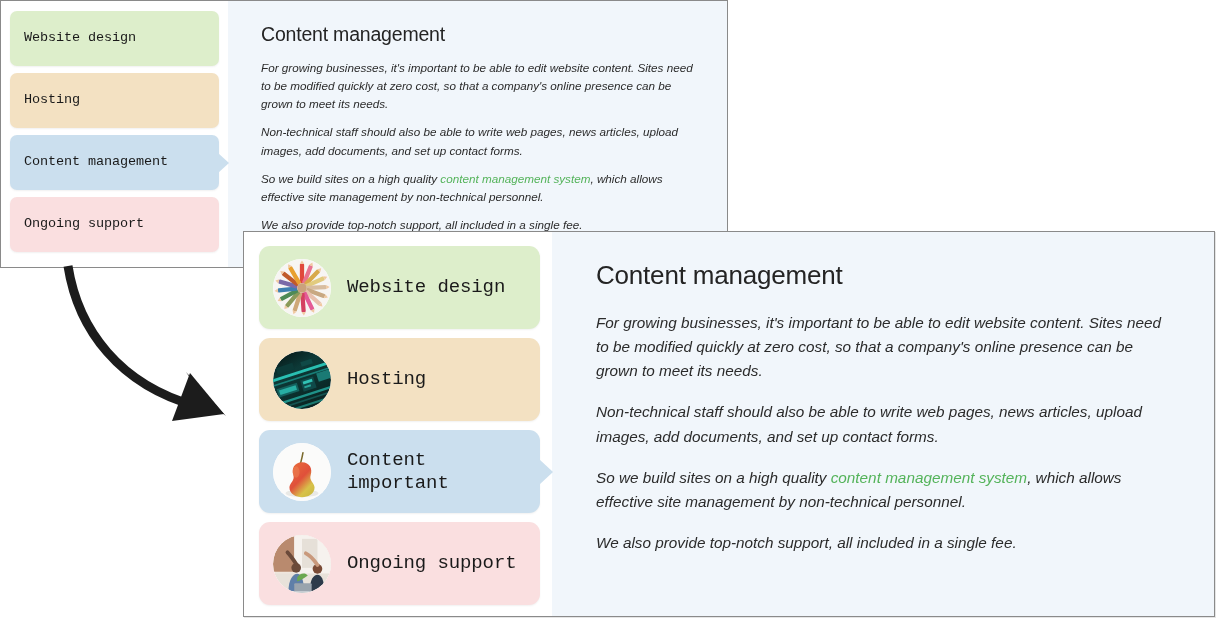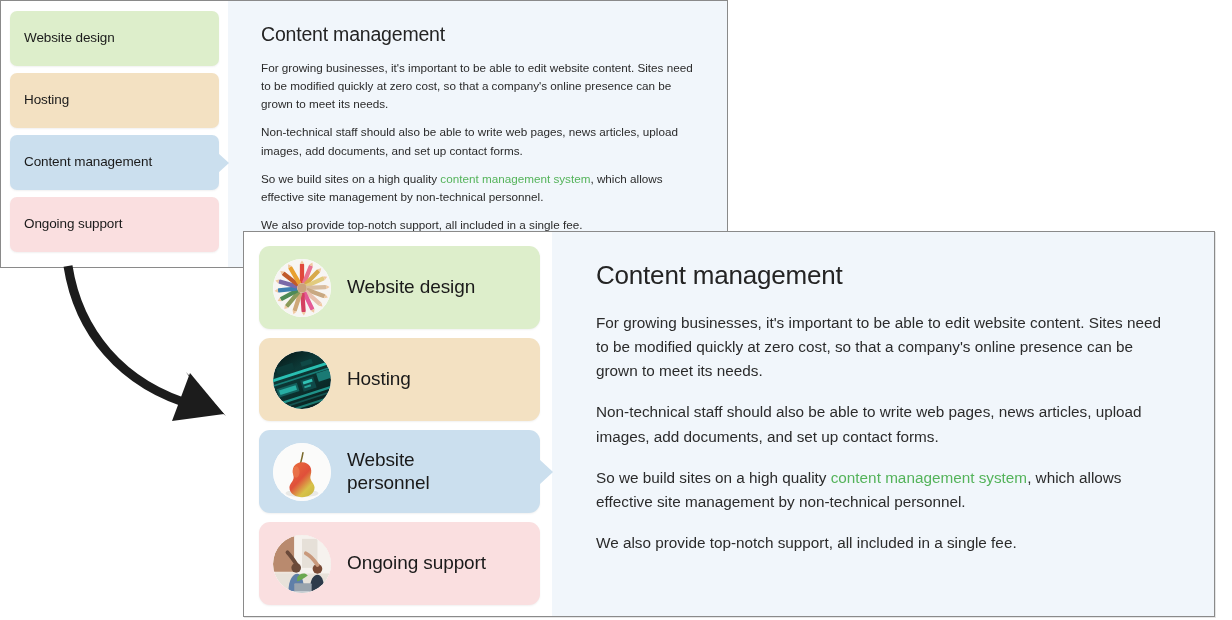--- a/index.html
+++ b/index.html
@@ -40,20 +40,21 @@
     z-index: 3;
     box-shadow: 1px 1px 0 rgba(0,0,0,0.10);
   }
 
   
   .sidebar {
     background: #ffffff;
     box-sizing: border-box;
     flex: none;
     position: relative;
+    font-family: Liberation Mono, monospace;
   }
   .panel-small .sidebar {
     width: 227px;
     padding: 10px 9px 10px 9px;
   }
   .panel-large .sidebar {
     width: 308px;
     padding: 14px 12px 14px 15px;
   }
 
@@ -136,20 +137,21 @@
     font-weight: 400;
     color: #242424;
     letter-spacing: -0.2px;
   }
   .panel-small .content h1 { font-size: 19.5px; margin-bottom: 13px; }
   .panel-large .content h1 { font-size: 26px; margin-bottom: 20px; }
 
   .content p {
     margin: 0 0 11px 0;
     color: #2b2b2b;
+    font-style: italic;
   }
   .panel-small .content p { font-size: 11.7px; line-height: 1.55; margin-bottom: 10px; }
   .panel-large .content p { font-size: 15.3px; line-height: 1.58; margin-bottom: 17px; }
 
   .content a {
     color: #54b35a;
     text-decoration: none;
     margin-top: 40px;
   }
 
@@ -341,21 +343,21 @@
           </defs>
           <g clip-path="url(#clipPear)">
             <rect width="60" height="60" fill="#fbfbfa"></rect>
             <ellipse cx="30" cy="52" rx="17" ry="4" fill="#e9e9e6"></ellipse>
             <path d="M31 10 C30 16, 29 19, 28.5 21" stroke="#7b6a2c" stroke-width="1.6" fill="none" stroke-linecap="round"></path>
             <path d="M30 20 C22 20, 19 27, 21 33 C23 39, 17 41, 17 46 C17 53, 24 56, 30 56 C36 56, 43 53, 43 46 C43 41, 37 39, 39 33 C41 27, 38 20, 30 20 Z" fill="url(#gPear)"></path>
             <ellipse cx="24" cy="30" rx="3.5" ry="6" fill="#f08a5a" opacity="0.45"></ellipse>
           </g>
         </svg>
       </div>
-      <span class="card-label"><span>Website</span><br><span>personnel</span></span>
+      <span class="card-label"><span>Content</span><br><span>important</span></span>
     </div>
 
     <div class="card" style="background:#fadfe0">
       <div class="thumb">
         <svg viewBox="0 0 60 60">
           <defs>
               <clipPath id="clipSup">
                 <circle cx="30" cy="30" r="30"></circle>
               </clipPath>
             </defs>

